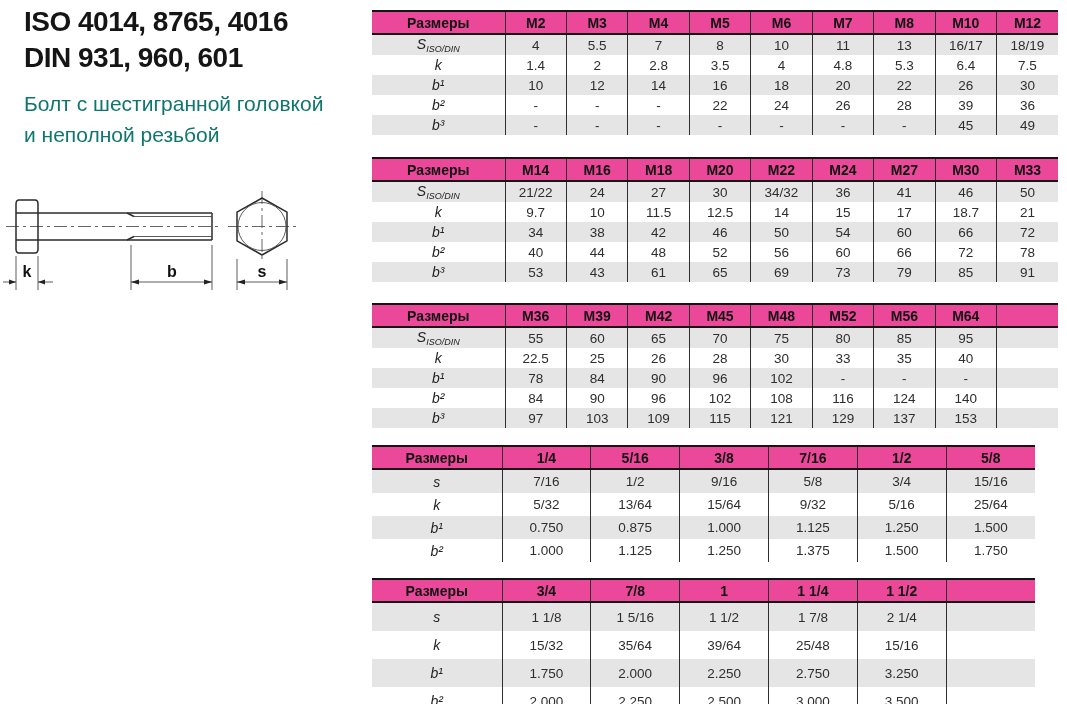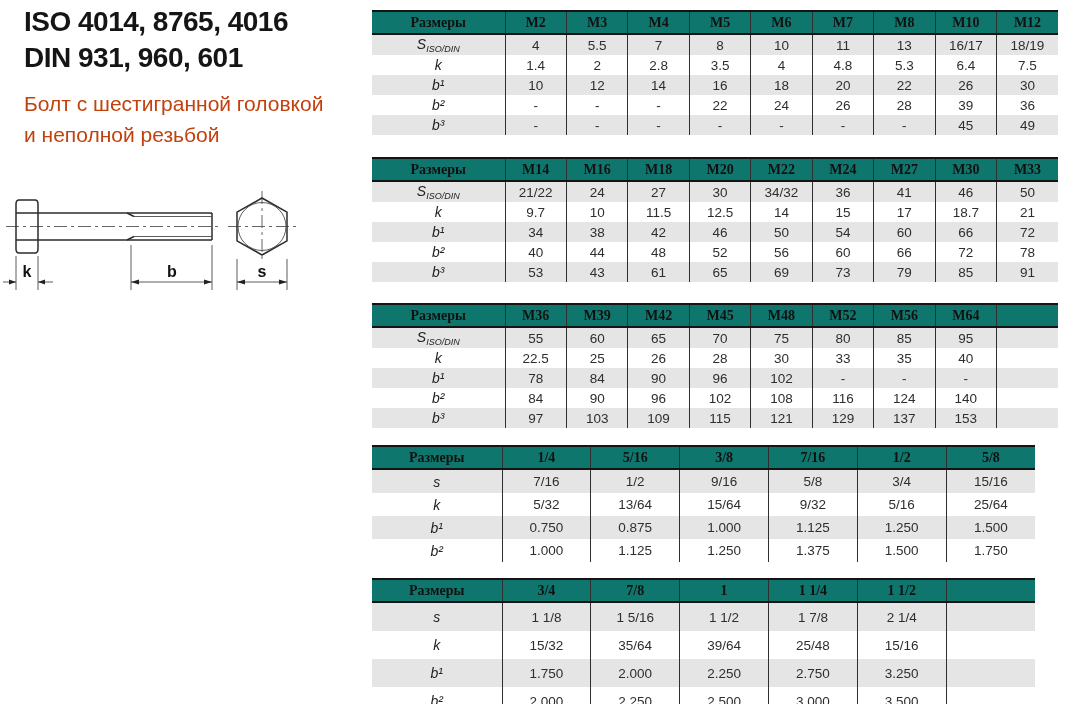--- a/index.html
+++ b/index.html
@@ -4,36 +4,36 @@
 <style>
   html,body { margin:0; padding:0; background:#fff; }
   .page {
     position:relative; width:1067px; height:704px; background:#ffffff;
     font-family:"Liberation Sans", sans-serif; color:#1c1c1c; overflow:hidden;
   }
   
   .titleblock { position:absolute; left:24px; top:4px; }
   .title-line { font-size:28px; font-weight:bold; line-height:36px; color:#151515; letter-spacing:-0.5px; }
   .subtitleblock { position:absolute; left:24px; top:88px; }
-  .subtitle-line { font-size:21px; line-height:31px; color:#c2410c; }
+  .subtitle-line { font-size:21px; line-height:31px; color:#0f766e; }
   .drawing { position:absolute; left:0px; top:185px; }
   .footnotes { position:absolute; left:22px; top:320px; font-size:16px; line-height:27px; color:#1f1f1f; }
   
   table { position:absolute; border-collapse:collapse; table-layout:fixed; background:#fff; }
   .tbl-metric { left:372px; width:686px; }
   .tbl-inch   { left:372px; width:663px; }
   #table-0 { top:10px; }
   #table-1 { top:157px; }
   #table-2 { top:303px; }
   #table-3 { top:445px; }
   #table-4 { top:578px; }
   th, td { text-align:center; vertical-align:middle; padding:0 2px; overflow:hidden; white-space:nowrap; }
   thead th {
-    background:#0f766e; font-weight:bold; font-size:14px; color:#111;
-    border-top:2px solid #141414; border-bottom:2px solid #141414; height:21px;font-family:Liberation Serif, serif;
+    background:#ec4899; font-weight:bold; font-size:14px; color:#111;
+    border-top:2px solid #141414; border-bottom:2px solid #141414; height:21px;
   }
   tbody td { font-size:13.5px; color:#2e2e2e; }
   .tbl-metric tbody td { height:20px; }
   #table-3 tbody td { height:23px; }
   #table-4 tbody td { height:28px; }
   tbody tr:nth-child(odd) td { background:#e5e5e5; }
   th + th, td + td { border-left:1.4px solid #2f2f2f; }
   td.rowlabel { font-size:14px; color:#222;font-style:italic; }
   td.rowlabel .sub { font-size:9px; vertical-align:-3px; letter-spacing:0; }
   

